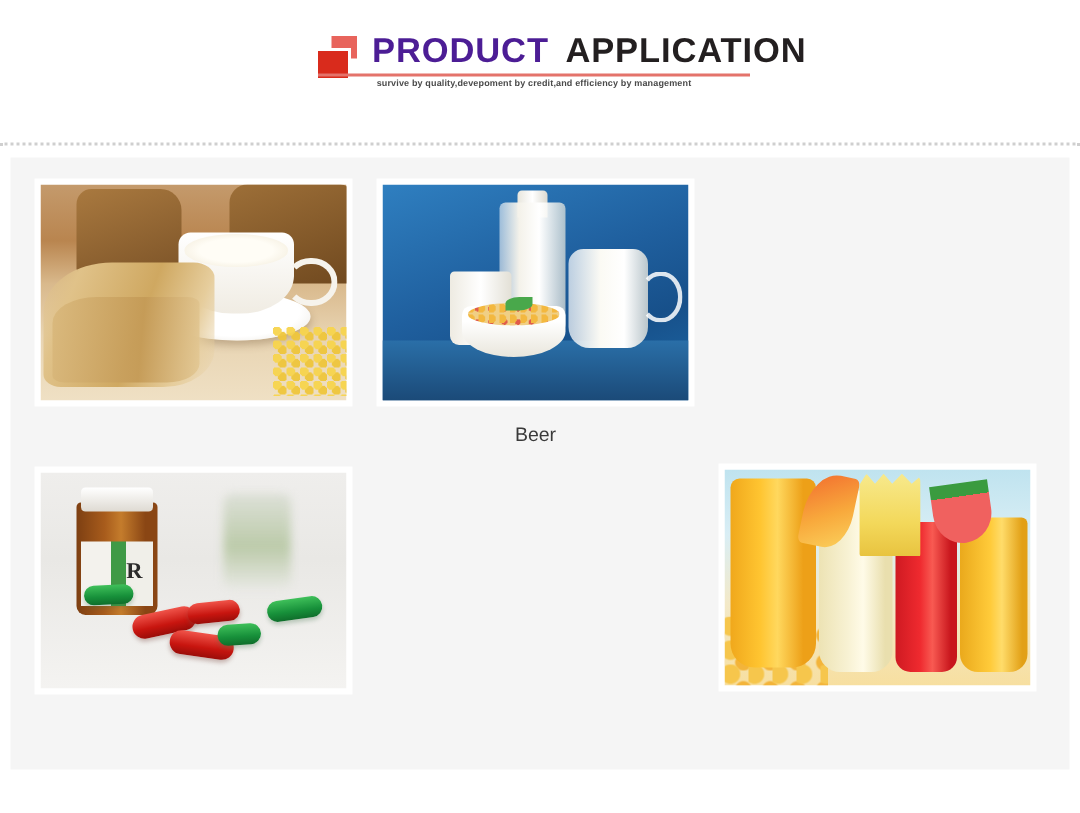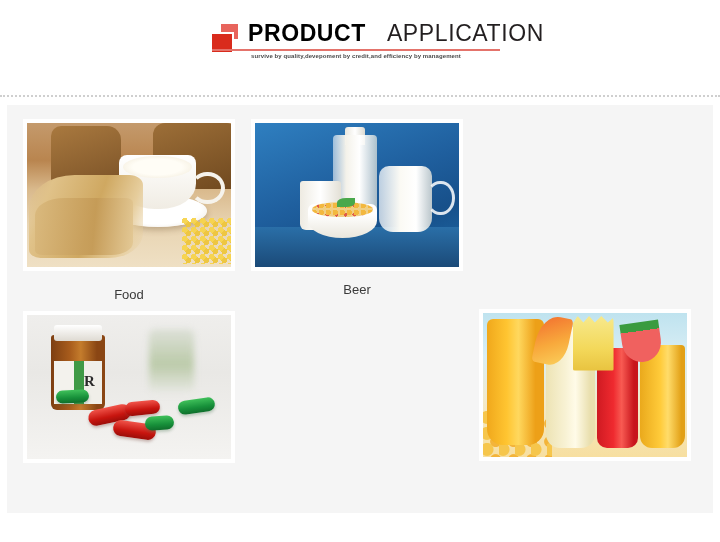--- a/index.html
+++ b/index.html
@@ -61,30 +61,30 @@
     left: 36px;
     top: 0px;
     height: 30px;
     display: flex;
     align-items: center;
     white-space: nowrap;
   }
   .title-main {
     font-size: 23px;
     font-weight: bold;
-    color: #000000;
+    color: #4c1d95;
     letter-spacing: 0.6px;
     font-family: "Liberation Sans", sans-serif;
   }
   .title-sub-word {
     font-size: 23px;
-    font-weight: normal;
+    font-weight: bold;
     color: #231f20;
     letter-spacing: 0.6px;
-    margin-left: 21px;
+    margin-left: 11px;
     font-family: "Liberation Sans", sans-serif;
   }
   .title-rule {
     position: absolute;
     left: 0px;
     top: 31px;
     width: 288px;
     height: 2px;
     background: #e4736b;
   }
@@ -400,21 +400,20 @@
           <div class="ph food-sack-b"></div>
           <div class="ph food-saucer"></div>
           <div class="ph food-cup"></div>
           <div class="ph food-cup-handle"></div>
           <div class="ph food-milk"></div>
           <div class="ph food-wheat"></div>
           <div class="ph food-wheat2"></div>
           <div class="ph food-pasta"></div>
         </div>
       </div>
-      <div class="card-label lbl-gap-a">Food</div>
     </div>
 
     <div class="card pos-r1c2">
       <div class="card-frame">
         <div class="card-photo">
           <div class="dairy-bg"></div>
           <div class="ph dairy-table"></div>
           <div class="ph dairy-neck"></div>
           <div class="ph dairy-bottle"></div>
           <div class="ph dairy-jug"></div>

